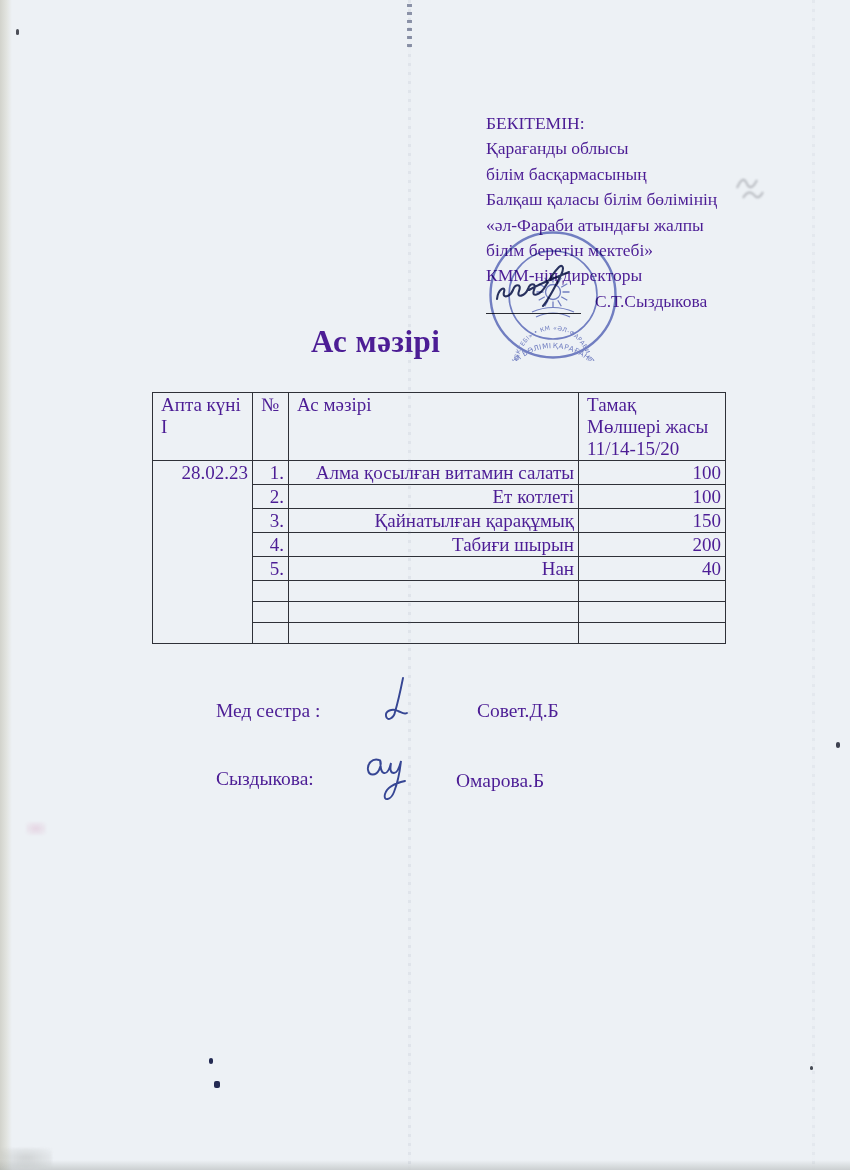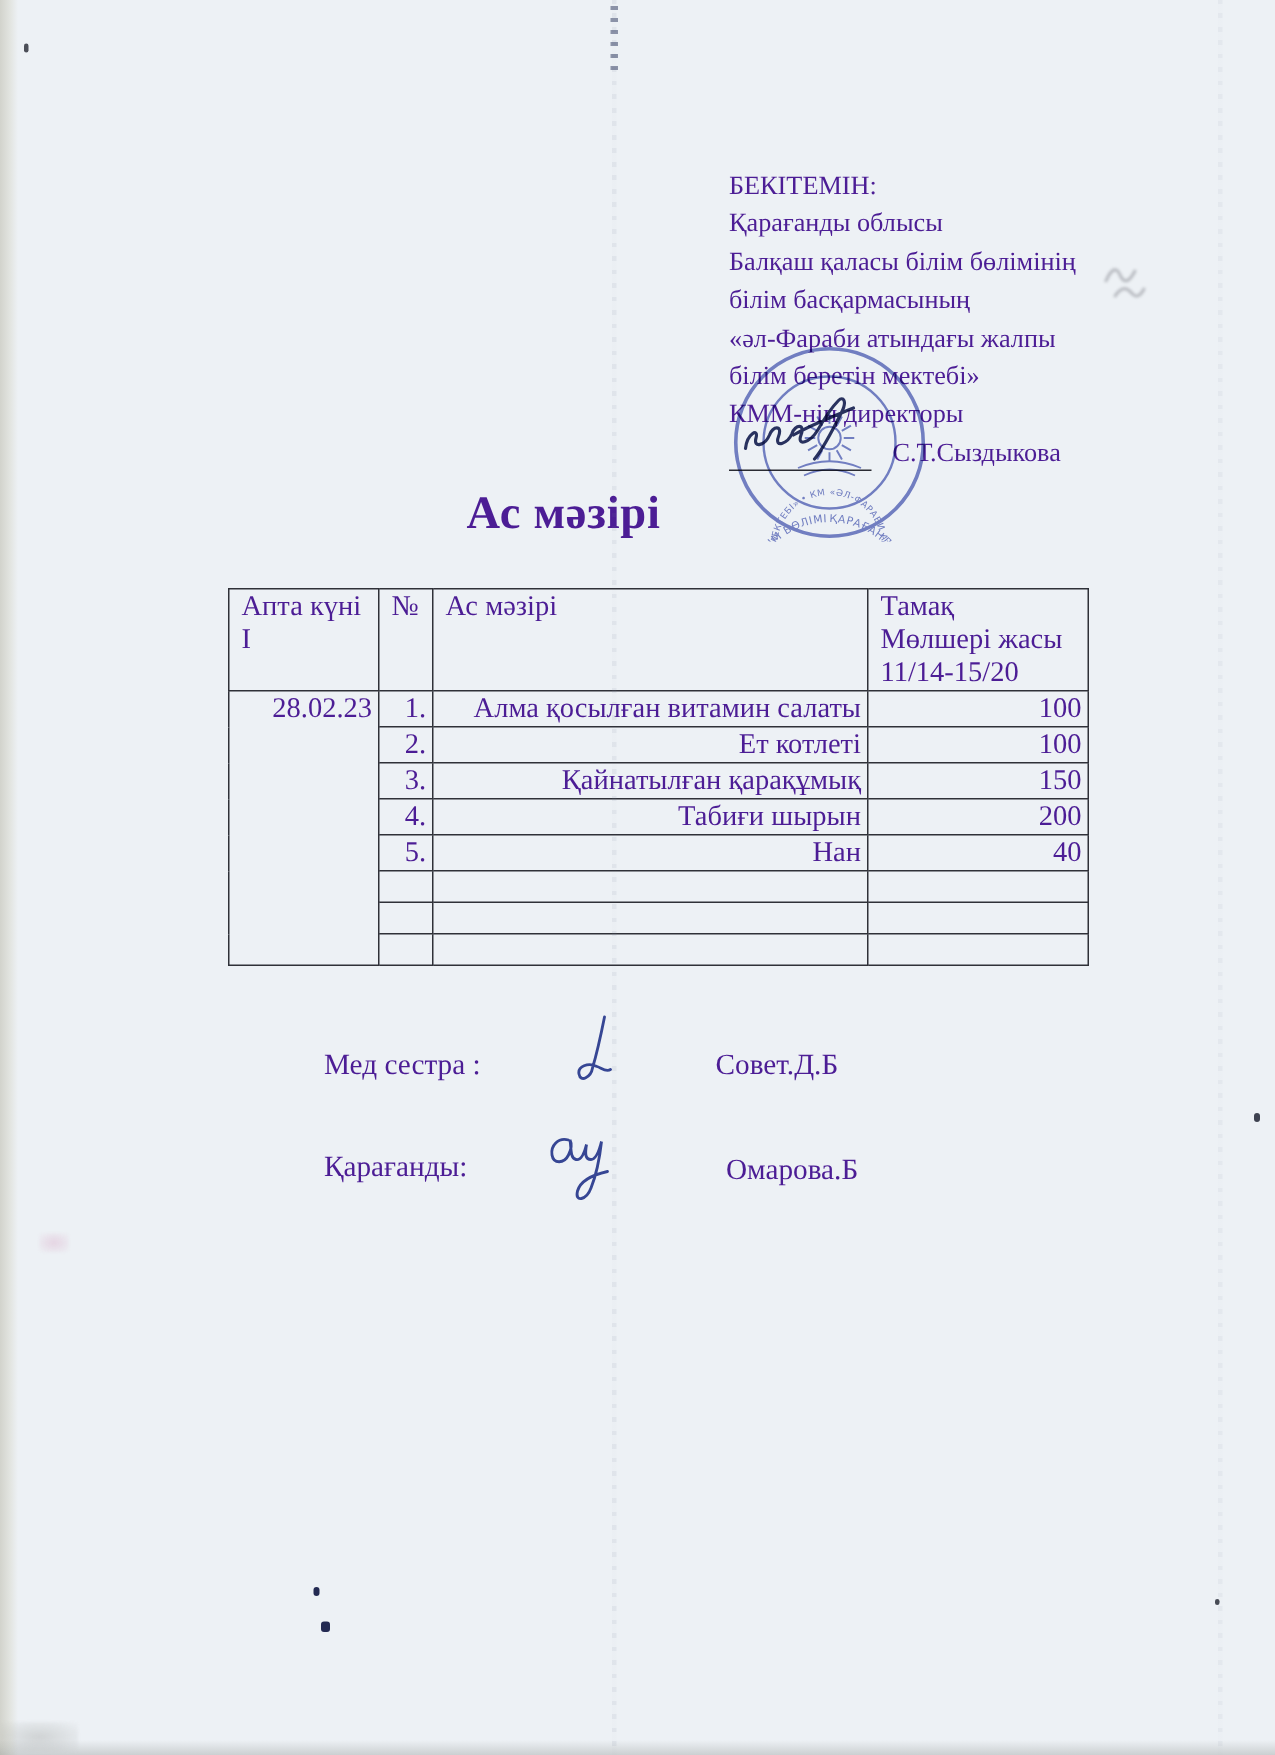--- a/index.html
+++ b/index.html
@@ -51,22 +51,22 @@
   .stamp{position:absolute;left:487px;top:229px;mix-blend-mode:multiply;opacity:.8;}
 </style>
 </head>
 <body>
 
 <div class="page">
 
   <div class="approval">
     <div>БЕКІТЕМІН:</div>
     <div>Қарағанды облысы</div>
+    <div>білім басқармасының</div>
     <div>Балқаш қаласы білім бөлімінің</div>
-    <div>білім басқармасының</div>
     <div>«әл-Фараби атындағы жалпы</div>
     <div>білім беретін мектебі»</div>
     <div>КММ-нің директоры</div>
     <div class="sig-row">
       <span class="sig-underline"></span>
       <span class="signer">С.Т.Сыздыкова</span>
     </div>
   </div>
 
   <svg class="stamp" width="132" height="132" viewBox="0 0 132 132">
@@ -162,22 +162,22 @@
     </tr>
   </tbody>
     </table>
 
   <div class="signoff-label" style="left:216px;top:700px;">Мед сестра :</div>
   <div class="signoff-label" style="left:477px;top:700px;">Совет.Д.Б</div>
   <svg class="ink" style="left:378px;top:672px;" width="50" height="60" viewBox="0 0 50 60">
     <path d="M25,6 C23,16 20,30 17,40 C16,46 9,50 8,44 C7,39 14,36 20,39 C23,40 26,43 29,41" fill="none" stroke="#3a4a9a" stroke-width="1.9" stroke-linecap="round"></path>
   </svg>
 
-  <div class="signoff-label" style="left:216px;top:768px;">Қарағанды:</div>
-  <div class="signoff-label" style="left:484px;top:770px;">Омарова.Б</div>
+  <div class="signoff-label" style="left:216px;top:768px;">Сыздыкова:</div>
+  <div class="signoff-label" style="left:456px;top:770px;">Омарова.Б</div>
   <svg class="ink" style="left:363px;top:750px;" width="70" height="58" viewBox="0 0 70 58">
     <path d="M16,10 C9,8 4,14 5,20 C6,26 13,26 16,20 C18,16 18,12 17,10 C18,16 17,22 21,23 C25,24 27,17 28,13 C27,19 27,23 31,23 C35,23 37,15 38,11 C37,20 35,32 31,42 C28,50 20,52 22,44 C24,37 33,33 42,31" fill="none" stroke="#3a4a9a" stroke-width="1.9" stroke-linecap="round"></path>
   </svg>
 
   <div class="scan-left-strip"></div>
   <div class="scan-streak streak-a"></div>
   <div class="scan-streak streak-b"></div>
   <div class="streak-dark"></div>
   <div class="scan-bottom-band"></div>
   <div class="speck" style="left:16px;top:29px;width:3px;height:6px;background:#4c4f58;"></div>

